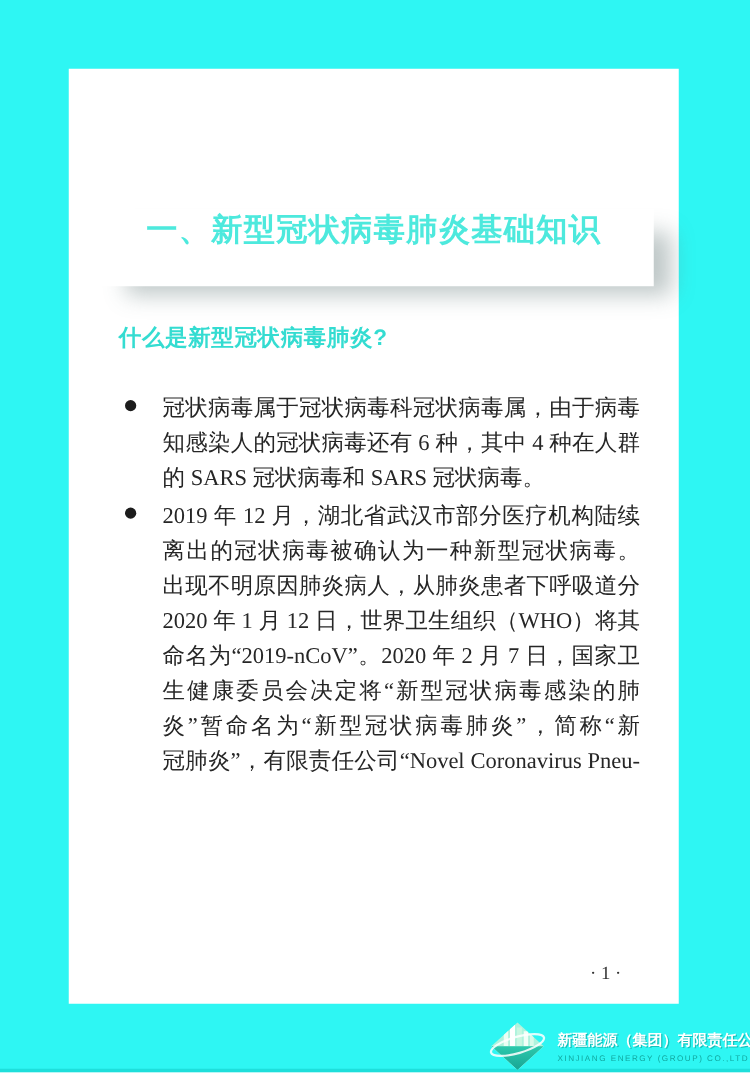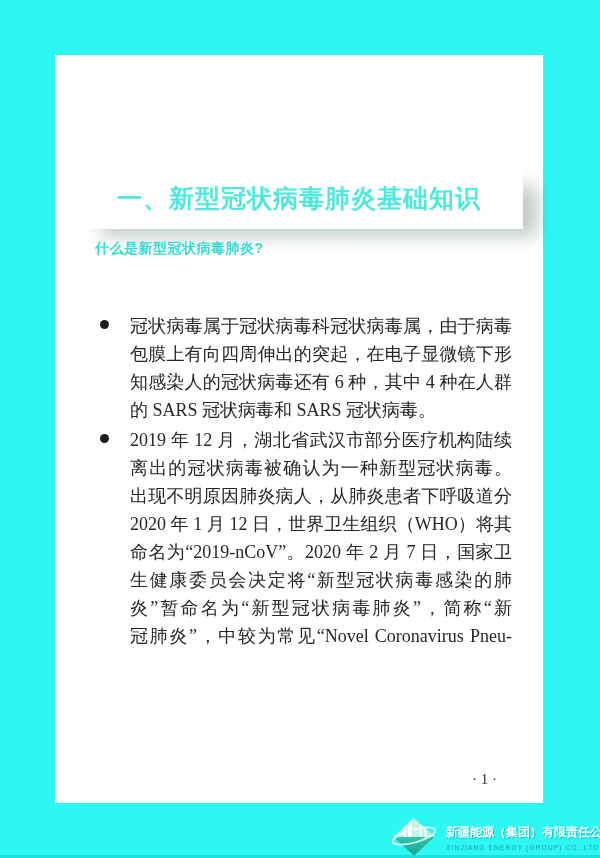--- a/index.html
+++ b/index.html
@@ -5,31 +5,31 @@
   :root{
     --bg:#2EF6F3; --title:#4DE9DD; --heading:#34DCD1; --body:#262626;
   }
   html,body{margin:0;padding:0;}
   body{width:600px;height:858px;overflow:hidden;background:#fff;}
   .canvas{position:relative;width:600px;height:858px;background:var(--bg);}
   .page{position:absolute;left:55px;top:55px;width:488px;height:748px;background:#ffffff;}
   .title-card{
     position:absolute;left:20px;top:112px;width:448px;height:62px;background:#ffffff;
     box-shadow:20px 13px 18px -6px rgba(112,134,134,0.45);
-    display:flex;align-items:center;justify-content:center;
+    display:flex;justify-content:center;
   }
   .chapter-title{
     margin:0;font-family:"Liberation Serif","DejaVu Serif",serif;
     font-size:25px;font-weight:bold;letter-spacing:1px;color:var(--title);
     white-space:nowrap;
   }
   .section-question{
-    position:absolute;left:40px;top:185px;margin:0;
+    position:absolute;left:40px;top:203px;margin:0;
     font-family:"Liberation Sans","DejaVu Sans",sans-serif;
-    font-size:14px;font-weight:bold;letter-spacing:0.5px;color:var(--heading);
+    font-size:18px;font-weight:bold;letter-spacing:0.5px;color:var(--heading);
     white-space:nowrap;
   }
   .bullets{position:absolute;left:45px;top:257px;width:414px;}
   .bullet{display:flex;margin:0 0 2px 0;}
   .bullet-dot-col{width:30px;flex:0 0 30px;padding-top:8px;}
   .bullet-dot{display:block;width:9px;height:9px;border-radius:50%;background:#1c1c1c;}
   .bullet-lines{width:382px;}
   .line{
     font-family:"Liberation Serif","DejaVu Serif",serif;
     font-size:18px;line-height:28px;color:var(--body);
@@ -71,38 +71,37 @@
 
     <h2 class="section-question">什么是新型冠状病毒肺炎?</h2>
 
     <div class="bullets" id="bullet-list">
         <div class="bullet">
           <div class="bullet-dot-col">
             <span class="bullet-dot"></span>
           </div>
           <div class="bullet-lines">
             <div class="line">冠状病毒属于冠状病毒科冠状病毒属，由于病毒</div>
-            <div class="line">包膜上有向四周伸出的突起，在电子显微镜下形</div>
             <div class="line">知感染人的冠状病毒还有 6 种，其中 4 种在人群</div>
             <div class="line last">的 SARS 冠状病毒和 SARS 冠状病毒。</div>
           </div>
         </div>
         <div class="bullet">
           <div class="bullet-dot-col">
             <span class="bullet-dot"></span>
           </div>
           <div class="bullet-lines">
             <div class="line">2019 年 12 月，湖北省武汉市部分医疗机构陆续</div>
             <div class="line">离出的冠状病毒被确认为一种新型冠状病毒。</div>
             <div class="line">出现不明原因肺炎病人，从肺炎患者下呼吸道分</div>
             <div class="line">2020 年 1 月 12 日，世界卫生组织（WHO）将其</div>
             <div class="line">命名为“2019-nCoV”。2020 年 2 月 7 日，国家卫</div>
             <div class="line">生健康委员会决定将“新型冠状病毒感染的肺</div>
             <div class="line">炎”暂命名为“新型冠状病毒肺炎”，简称“新</div>
-            <div class="line">冠肺炎”，中较为常见“Novel Coronavirus Pneu-</div>
+            <div class="line">冠肺炎”，有限责任公司“Novel Coronavirus Pneu-</div>
           </div>
         </div>
       </div>
 
     <div class="page-number">· 1 ·</div>
   </div>
 
   <div class="footer-brand">
     <svg class="brand-logo" width="46" height="40" viewBox="0 0 46 40">
       <defs>

